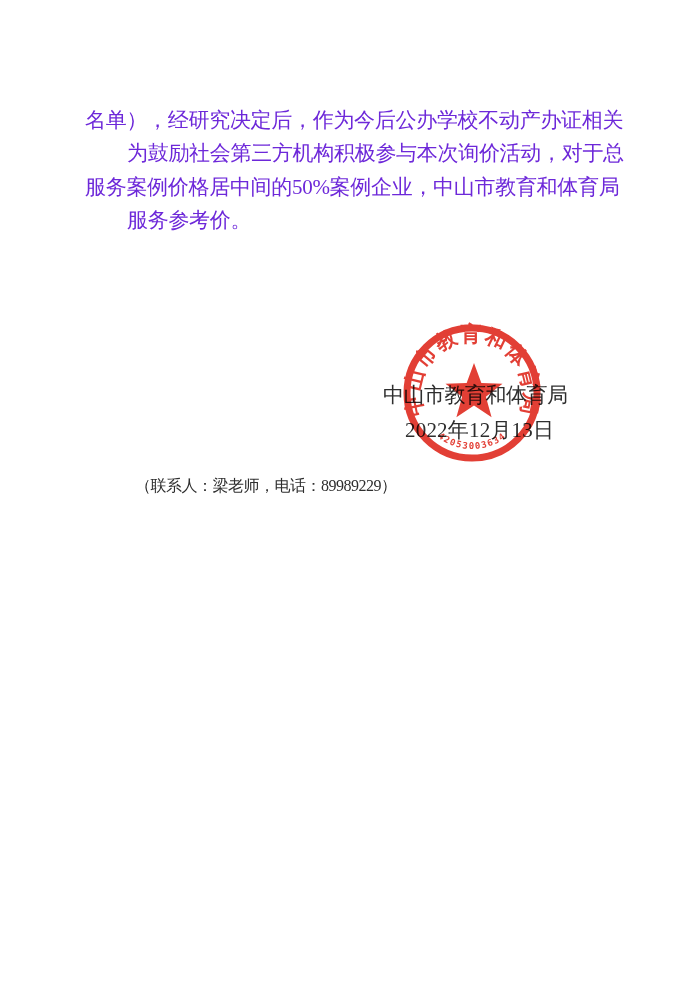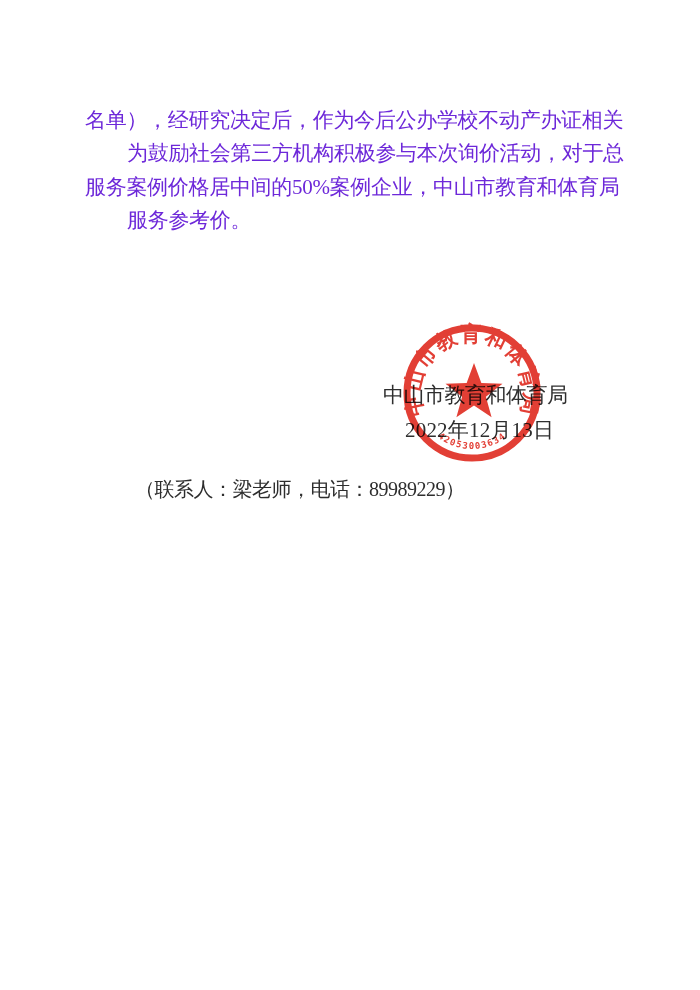--- a/index.html
+++ b/index.html
@@ -37,21 +37,21 @@
     left: 405px;
     top: 416px;
     font-size: 21px;
     letter-spacing: 0.2px;
     white-space: nowrap;
   }
   .contact {
     position: absolute;
     left: 135px;
     top: 476px;
-    font-size: 20px;
+    font-size: 16px;
     letter-spacing: -0.5px;
     white-space: nowrap;
   }
   .seal {
     position: absolute;
     left: 385px;
     top: 305px;
     width: 180px;
     height: 180px;
     mix-blend-mode: multiply;

